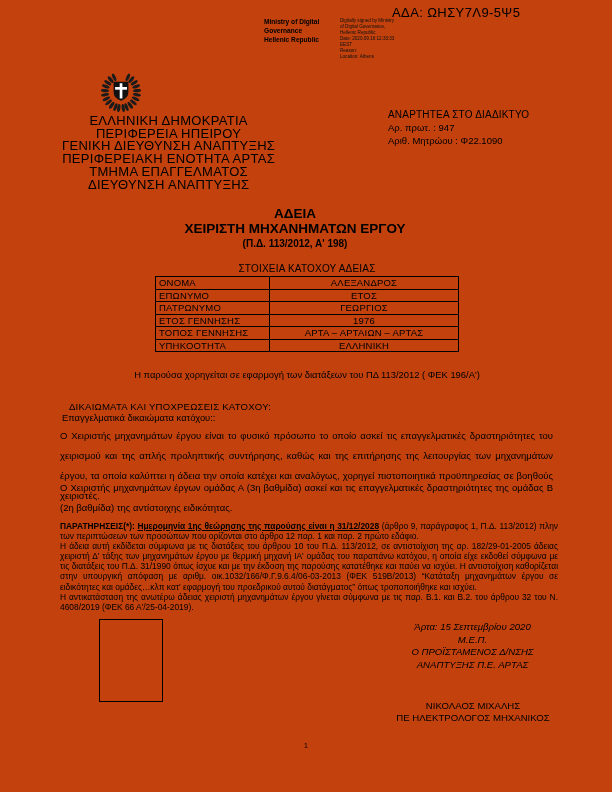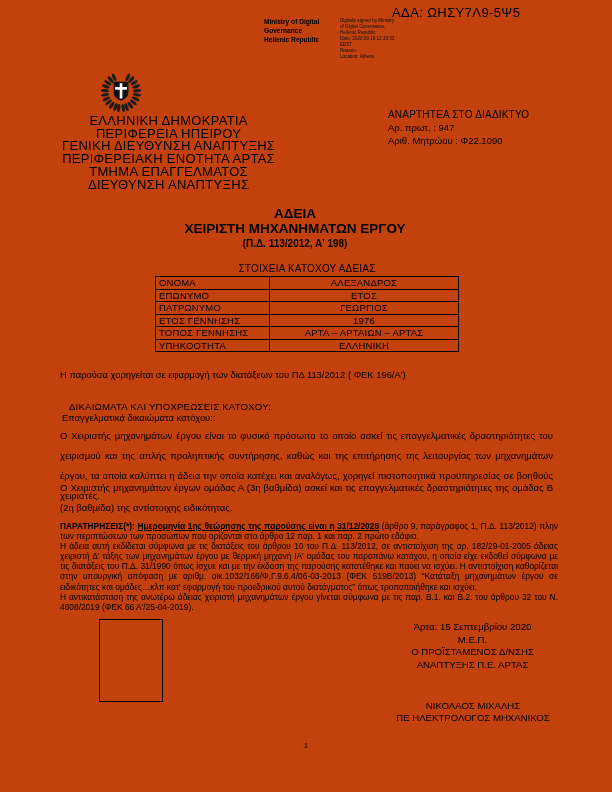--- a/index.html
+++ b/index.html
@@ -28,38 +28,38 @@
   .doc-title .t1{font-size:13.5px;font-weight:bold;line-height:15px;}
   .doc-title .t2{font-size:13.5px;font-weight:bold;line-height:15px;}
   .doc-title .t3{font-size:10px;font-weight:bold;margin-top:2px;}
 
   .holder-caption{top:263px;left:155px;width:304px;text-align:center;font-size:10px;letter-spacing:.2px;}
   table.holder{position:absolute;top:276px;left:155px;width:304px;border-collapse:collapse;}
   table.holder td{border:1.7px solid #000;font-size:9.5px;height:11.5px;padding:0 3px;letter-spacing:.2px;}
   table.holder td.lbl{width:107px;text-align:left;}
   table.holder td.val{text-align:center;}
 
-  .grant-line{top:369px;left:60px;width:494px;font-size:9.4px;}
+  .grant-line{top:369px;left:60px;width:494px;text-align:center;font-size:9.4px;}
 
   .rights-h{top:401px;left:69px;font-size:9.6px;letter-spacing:.2px;}
   .rights-sh{top:412px;left:62px;font-size:9.4px;}
 
   .para{left:60px;width:493px;font-size:9.5px;line-height:20px;text-align:justify;}
   .p1{top:426px;}
   .p2{top:478px;}
 
   .notes{top:521px;left:60px;width:498px;font-size:8.4px;line-height:10.1px;text-align:justify;}
   .notes p{margin:0;}
   .b{font-weight:bold;}
   .u{text-decoration:underline;}
 
   .photo-box{top:619px;left:99px;width:62px;height:81px;border:1.6px solid #000;}
 
   .issue-block{top:621px;left:385px;width:175px;text-align:center;font-size:9.6px;line-height:12.6px;}
-  .issue-block span{display:block;}
+  .issue-block span{display:block;font-style:italic;}
 
   .signer-block{top:700px;left:378px;width:190px;text-align:center;font-size:9.6px;line-height:12.4px;}
   .signer-block span{display:block;}
 
   .page-num{top:742px;left:0;width:612px;text-align:center;font-size:7px;}
 </style>
 </head>
 <body>
 
 <div class="page">

